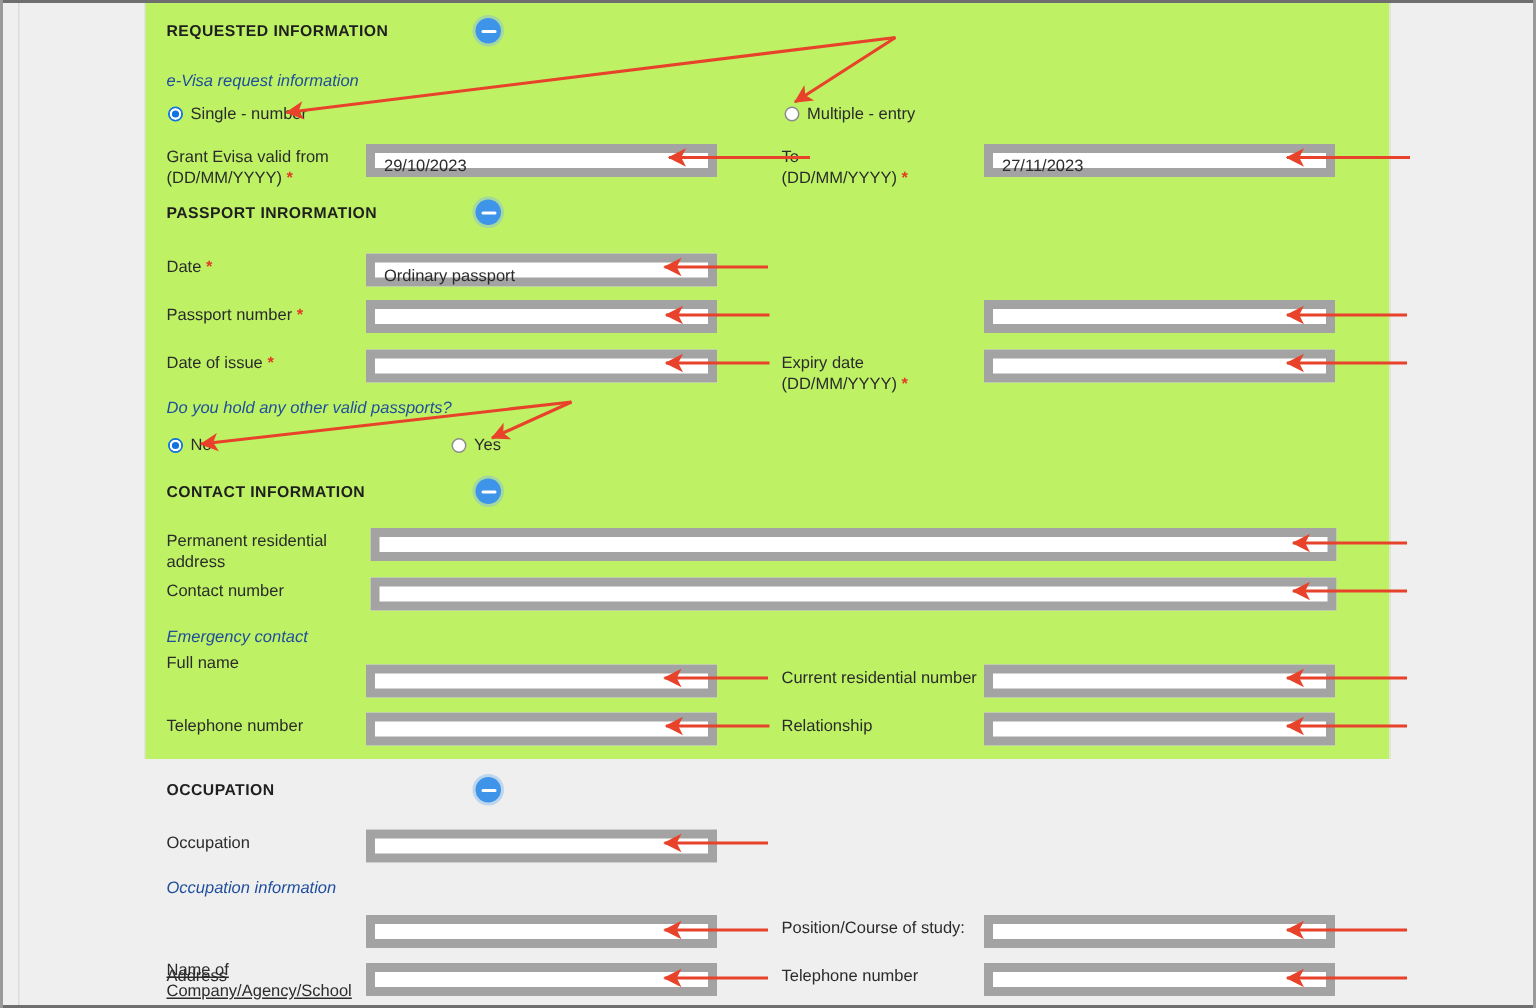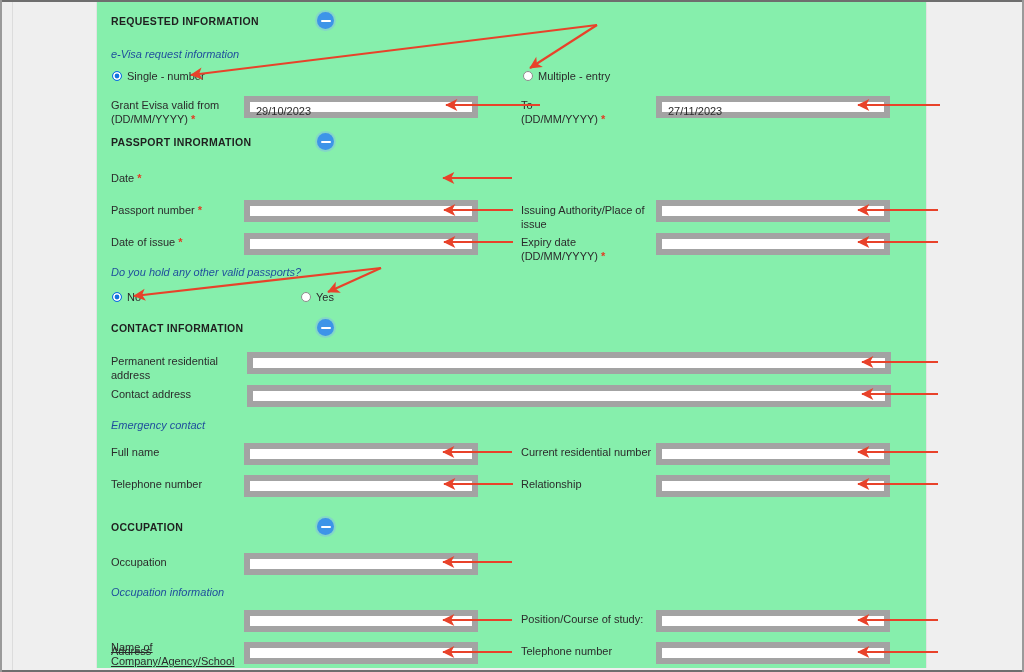--- a/index.html
+++ b/index.html
@@ -31,22 +31,22 @@
 
   .gutter-line {
     position: absolute; left: 12px; top: 2px; width: 1px; height: 668px;
     background: #dcdcdc;
   }
 
   
   .card {
     position: absolute;
     left: 96px; top: 2px;
-    width: 831px; height: 666px;
-    background: #86efac;
+    width: 831px; height: 504px;
+    background: #bef264;
     border-left: 1px solid #e3e3e3;
     border-right: 1px solid #e3e3e3;
   }
 
   .card-inner { position: relative; width: 100%; height: 100%; }
 
   
   .sec-head {
     position: absolute;
     font-size: 10.5px;
@@ -172,33 +172,32 @@
         <span class="val">27/11/2023</span>
       </div>
 
       <div class="sec-head" style="left:14px; top:134px;">PASSPORT INRORMATION</div>
       <div class="minus-icon" style="left:220px; top:131px;"></div>
 
       <div class="lbl" style="left:14px; top:169px;">
         <span>Date</span>
         <span class="req">*</span>
       </div>
+      <div class="inp" style="left:147px; top:167px; width:234px;">
+        <span class="val">Ordinary passport</span>
+      </div>
 
       <div class="lbl" style="left:14px; top:201px;">
         <span>Passport number</span>
         <span class="req">*</span>
       </div>
       <div class="inp" style="left:147px; top:198px; width:234px;">
         <span class="val"></span>
       </div>
 
-      <div class="lbl" style="left:424px; top:201px; width:135px;">
-        <span>Issuing Authority/Place of</span><br>
-        <span>issue</span>
-      </div>
       <div class="inp" style="left:559px; top:198px; width:234px;">
         <span class="val"></span>
       </div>
 
       <div class="lbl" style="left:14px; top:233px;">
         <span>Date of issue</span>
         <span class="req">*</span>
       </div>
       <div class="inp" style="left:147px; top:231px; width:234px;">
         <span class="val"></span>
@@ -225,28 +224,28 @@
       <div class="minus-icon" style="left:220px; top:317px;"></div>
 
       <div class="lbl" style="left:14px; top:352px; width:130px;">
         <span>Permanent residential</span><br>
         <span>address</span>
       </div>
       <div class="inp" style="left:150px; top:350px; width:644px;">
         <span class="val"></span>
       </div>
 
-      <div class="lbl" style="left:14px; top:385px;">Contact address</div>
+      <div class="lbl" style="left:14px; top:385px;">Contact number</div>
       <div class="inp" style="left:150px; top:383px; width:644px;">
         <span class="val"></span>
       </div>
 
       <div class="sub-head" style="left:14px; top:417px;">Emergency contact</div>
 
-      <div class="lbl" style="left:14px; top:443px;">Full name</div>
+      <div class="lbl" style="left:14px; top:433px;">Full name</div>
       <div class="inp" style="left:147px; top:441px; width:234px;">
         <span class="val"></span>
       </div>
 
       <div class="lbl" style="left:424px; top:443px;">Current residential number</div>
       <div class="inp" style="left:559px; top:441px; width:234px;">
         <span class="val"></span>
       </div>
 
       <div class="lbl" style="left:14px; top:475px;">Telephone number</div>

